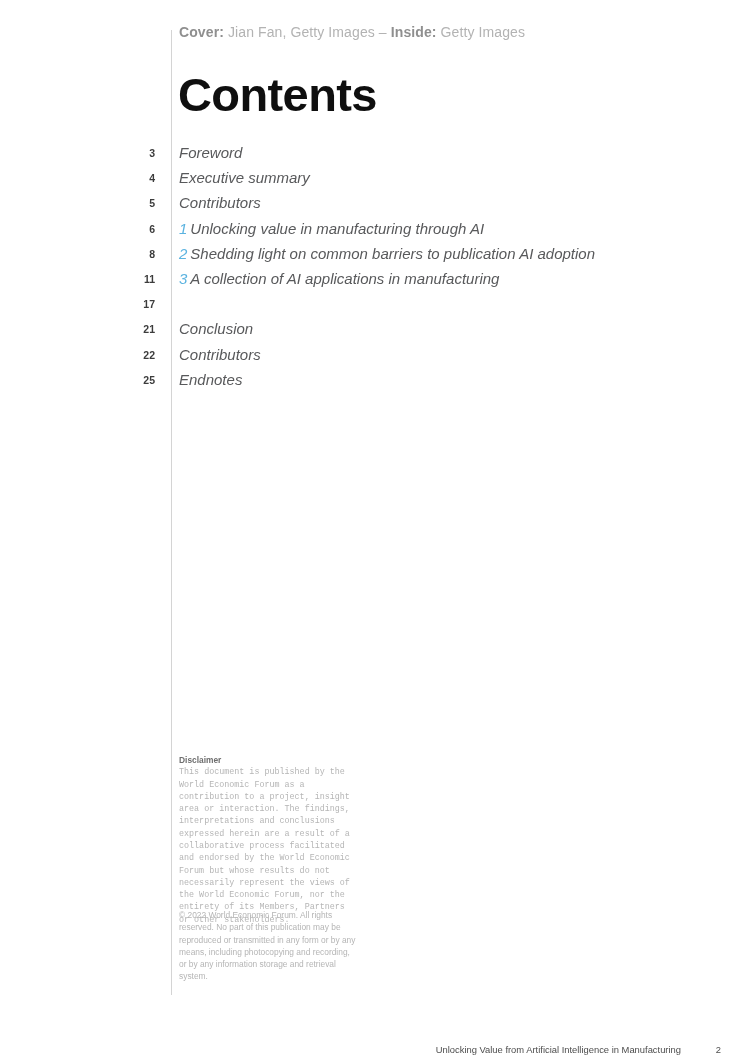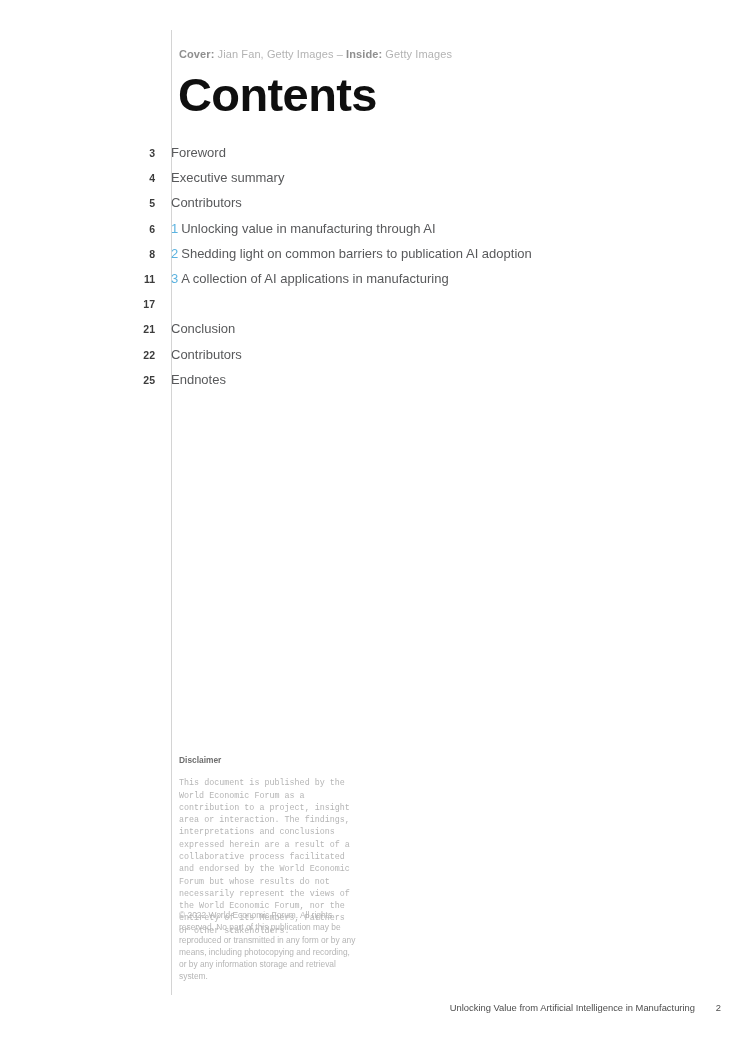--- a/index.html
+++ b/index.html
@@ -29,22 +29,22 @@
     top: 30px;
     width: 1px;
     height: 965px;
     background: #d4d4d4;
   }
 
   
   .credit {
     position: absolute;
     left: 179px;
-    top: 48px;
-    font-size: 11px;
+    top: 26px;
+    font-size: 14px;
     line-height: 12px;
     color: #b3b3b3;
     letter-spacing: 0.1px;
     white-space: nowrap;
   }
   .credit b {
     color: #8f8f8f;
     font-weight: 700;
   }
 
@@ -77,44 +77,45 @@
     width: 163px;
     text-align: right;
     padding-right: 8px;
     box-sizing: border-box;
     font-size: 10.5px;
     line-height: 14px;
     font-weight: 700;
     color: #3c3c3c;
   }
   .toc-title {
-    margin-left: 8px;
-    font-size: 13px;
+    margin-left: 16px;
+    font-size: 15px;
     line-height: 14px;
     color: #58595b;
     white-space: nowrap;
+    font-style: italic;
   }
   .toc-num {
     color: #5bb3e0;
     margin-right: 3px;
   }
 
   
   .disclaimer {
     position: absolute;
     left: 179px;
     top: 754px;
     width: 178px;
   }
   .disclaimer-heading {
     font-size: 8.4px;
     line-height: 12.2px;
     font-weight: 700;
     color: #6e6e6e;
-    margin-bottom: 11px;
+    margin-bottom: 0;
   }
   .disclaimer-body {
     font-size: 8.4px;
     line-height: 12.3px;
     color: #b5b5b5;
     font-family: Liberation Mono, monospace;
   }
   .copyright {
     position: absolute;
     left: 179px;
@@ -122,24 +123,24 @@
     width: 178px;
     font-size: 8.4px;
     line-height: 12.3px;
     color: #b5b5b5;
   }
 
   
   .footer {
     position: absolute;
     right: 28px;
-    top: 1001px;
+    top: 1043px;
     display: flex;
     align-items: center;
-    gap: 18px;
+    gap: 32px;
   }
   .footer-title {
     font-size: 9.4px;
     line-height: 13px;
     color: #4d4d4d;
     white-space: nowrap;
   }
   .footer-page {
     font-size: 9.4px;
     line-height: 13px;

